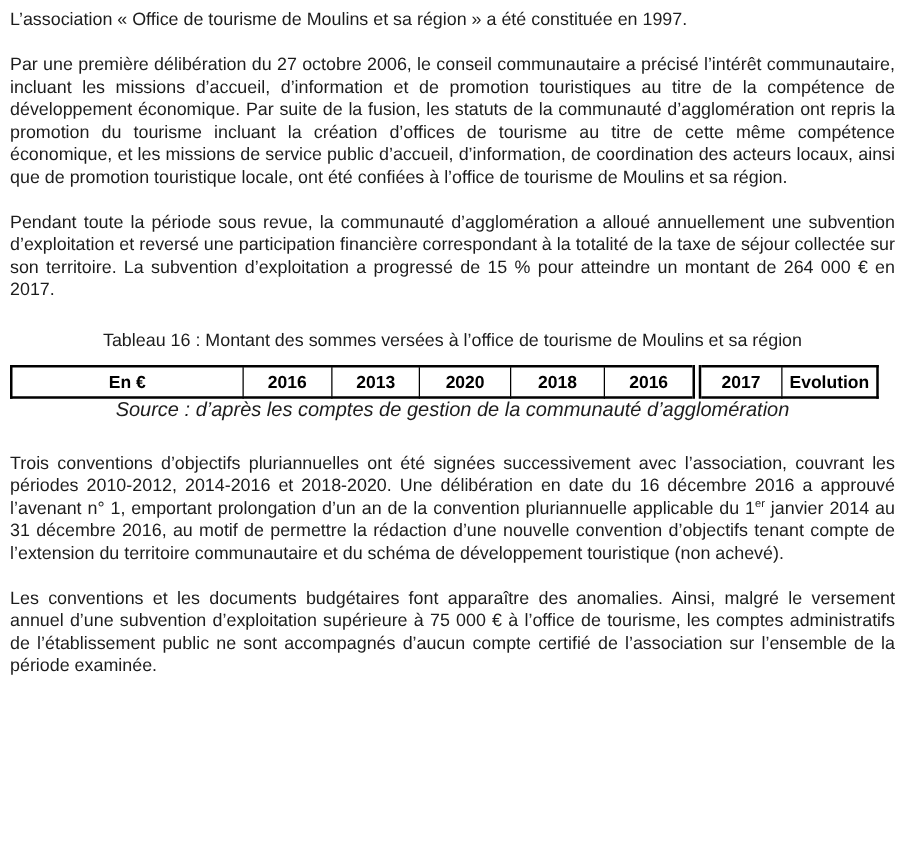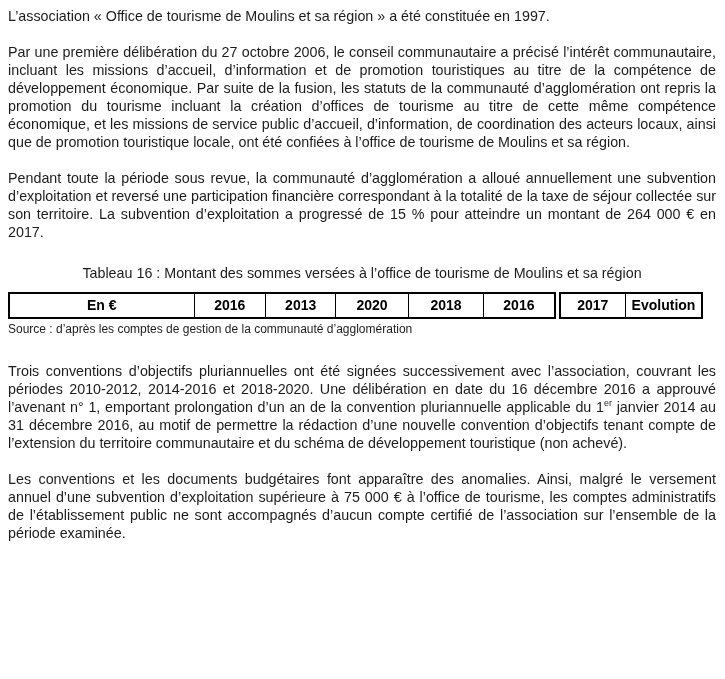--- a/index.html
+++ b/index.html
@@ -62,24 +62,26 @@
     padding-right: 9px;
     vertical-align: bottom;
     padding-bottom: 2px;
   }
   tr.row-1 td { height: 20px; }
   tr.row-2 td { height: 31px; }
   .thick-left {
     border-left: 7px double #000 !important;
   }
   .source-note {
-    font-size: 12px;
+    font-style: italic;
+    font-size: 16px;
     line-height: 14px;
     margin: 3px 0 26px 0;
     color: #1c1c1c;
+    text-align: center;
   }
   sup {
     font-size: 0.62em;
     line-height: 0;
     vertical-align: super;
   }
 </style>
 </head>
 <body>
 

